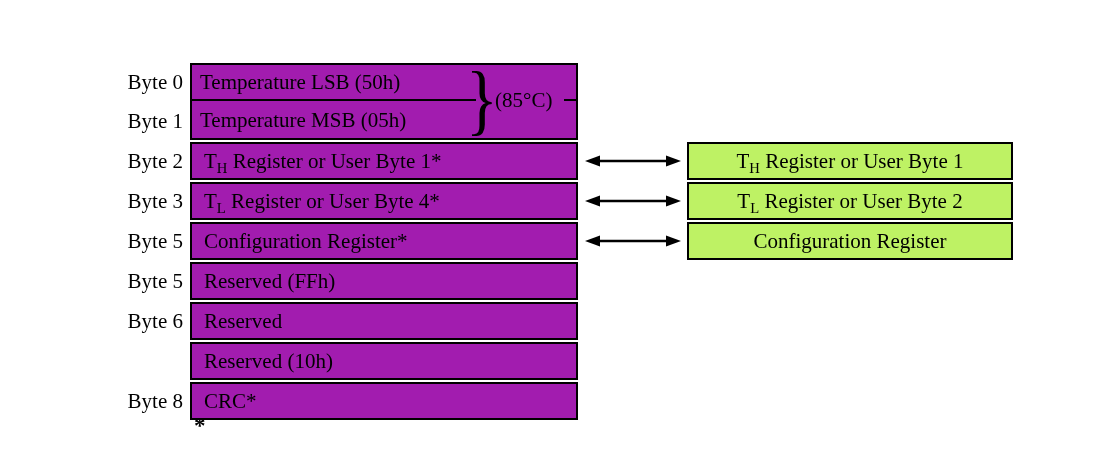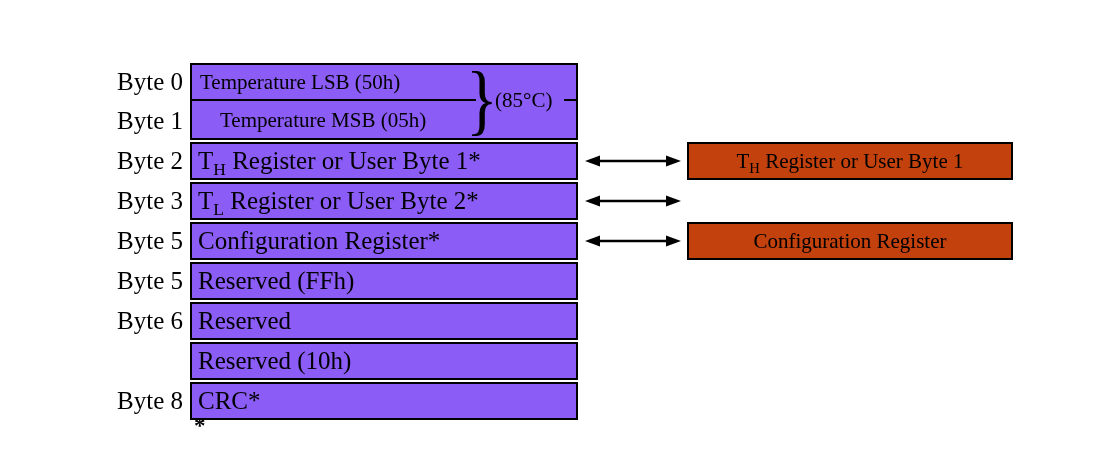--- a/index.html
+++ b/index.html
@@ -25,53 +25,53 @@
     white-space: nowrap;
   }
   #scratchpad-title { left: 190px; width: 388px; top: 5px; }
   #eeprom-title     { left: 687px; width: 326px; top: 105px; }
 
   .byte-label {
     position: absolute;
     left: 40px;
     width: 143px;
     text-align: right;
-    font-size: 25px;
+    font-size: 21px;
     line-height: 26px;
     white-space: nowrap;
   }
 
   .cellbox {
     position: absolute;
     left: 190px;
     width: 388px;
     height: 38px;
     border: 2px solid #000000;
     box-sizing: border-box;
-    background: #8b5cf6;
+    background: #a21caf;
   }
   .cellbox .celltext {
     display: block;
-    padding-left: 6px;
-    font-size: 25px;
+    padding-left: 12px;
+    font-size: 21px;
     line-height: 34px;
     white-space: nowrap;
   }
   #box-temp {
     height: 77px;
   }
   #box-temp .temp-row {
     position: absolute;
     left: 8px;
     font-size: 21px;
     line-height: 28px;
     white-space: nowrap;
   }
   #temp-row-0 { top: 3px; }
-  #temp-row-1 { top: 41px; margin-left: 20px; }
+  #temp-row-1 { top: 41px; }
   #temp-separator {
     position: absolute;
     left: 0;
     top: 34px;
     width: 284px;
     height: 2px;
     background: #000000;
   }
   #temp-brace {
     position: absolute;
@@ -100,21 +100,21 @@
     background: #000000;
   }
 
   .eeprom-box {
     position: absolute;
     left: 687px;
     width: 326px;
     height: 38px;
     border: 2px solid #000000;
     box-sizing: border-box;
-    background: #c2410c;
+    background: #bef264;
     text-align: center;
   }
   .eeprom-box .celltext {
     display: block;
     font-size: 21px;
     line-height: 34px;
     white-space: nowrap;
   }
 
   sub {
@@ -171,21 +171,21 @@
     <span class="temp-row" id="temp-row-1">Temperature MSB (05h)</span>
     <span id="temp-brace">}</span>
     <span id="temp-annotation">(85°C)</span>
     <div id="temp-dash"></div>
   </div>
 
   <div class="cellbox" style="top:142px">
     <span class="celltext"><span>T</span><sub>H</sub><span> Register or User Byte 1*</span></span>
   </div>
   <div class="cellbox" style="top:182px">
-    <span class="celltext"><span>T</span><sub>L</sub><span> Register or User Byte 2*</span></span>
+    <span class="celltext"><span>T</span><sub>L</sub><span> Register or User Byte 4*</span></span>
   </div>
   <div class="cellbox" style="top:262px">
     <span class="celltext">Reserved (FFh)</span>
   </div>
   <div class="cellbox" style="top:222px">
     <span class="celltext">Configuration Register*</span>
   </div>
   <div class="cellbox" style="top:302px">
     <span class="celltext">Reserved</span>
   </div>
@@ -209,19 +209,22 @@
   <svg class="arrow" style="top:234px" viewBox="0 0 98 14">
     <line x1="10" y1="7" x2="88" y2="7" stroke="#000" stroke-width="2.6"></line>
     <polygon points="1,7 16,1.5 16,12.5" fill="#000"></polygon>
     <polygon points="97,7 82,1.5 82,12.5" fill="#000"></polygon>
   </svg>
 
 
   <div class="eeprom-box" style="top:142px">
     <span class="celltext"><span>T</span><sub>H</sub><span> Register or User Byte 1</span></span>
   </div>
+  <div class="eeprom-box" style="top:182px">
+    <span class="celltext"><span>T</span><sub>L</sub><span> Register or User Byte 2</span></span>
+  </div>
   <div class="eeprom-box" style="top:222px">
     <span class="celltext">Configuration Register</span>
   </div>
 
   <span id="footnote-marker">*</span>
 
 </div>
 
 </body></html>

